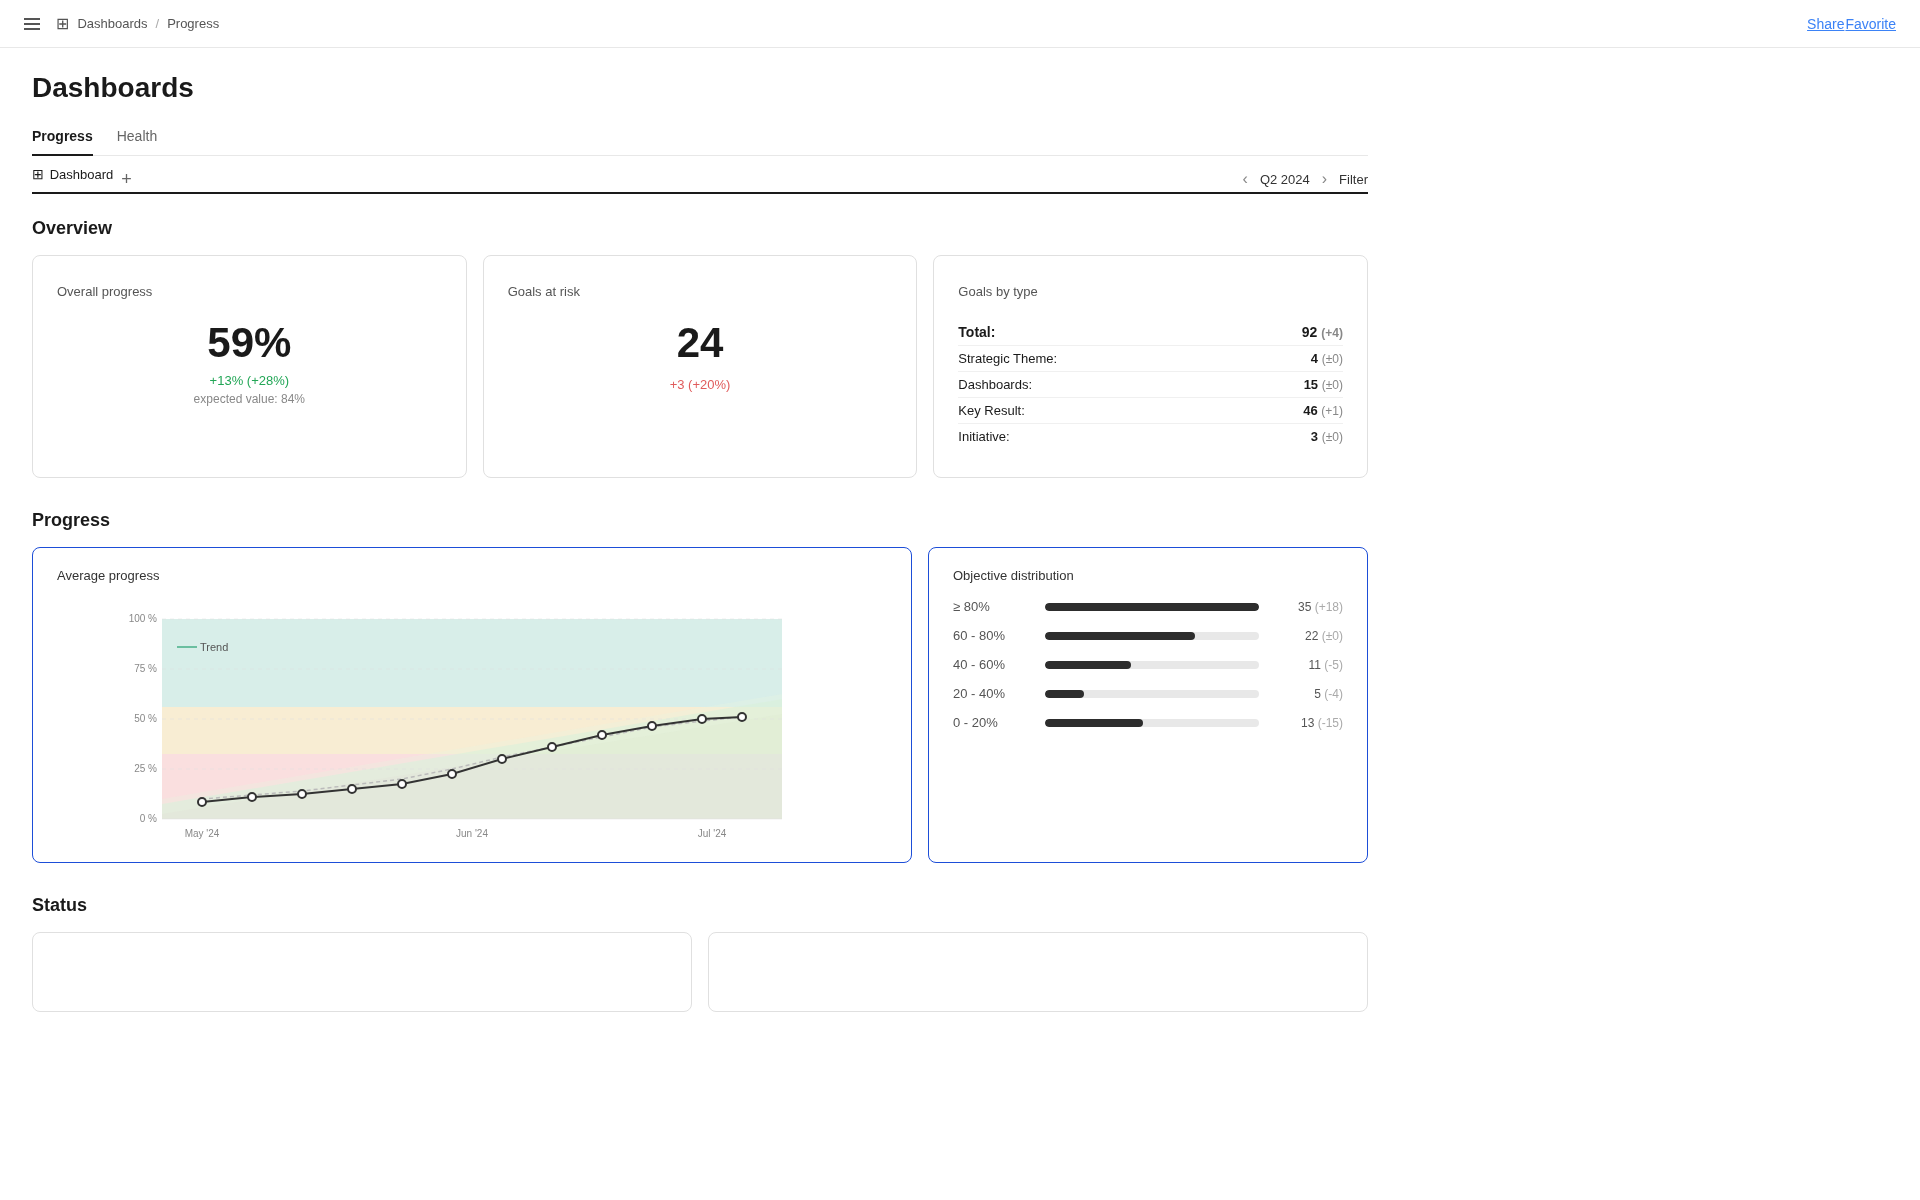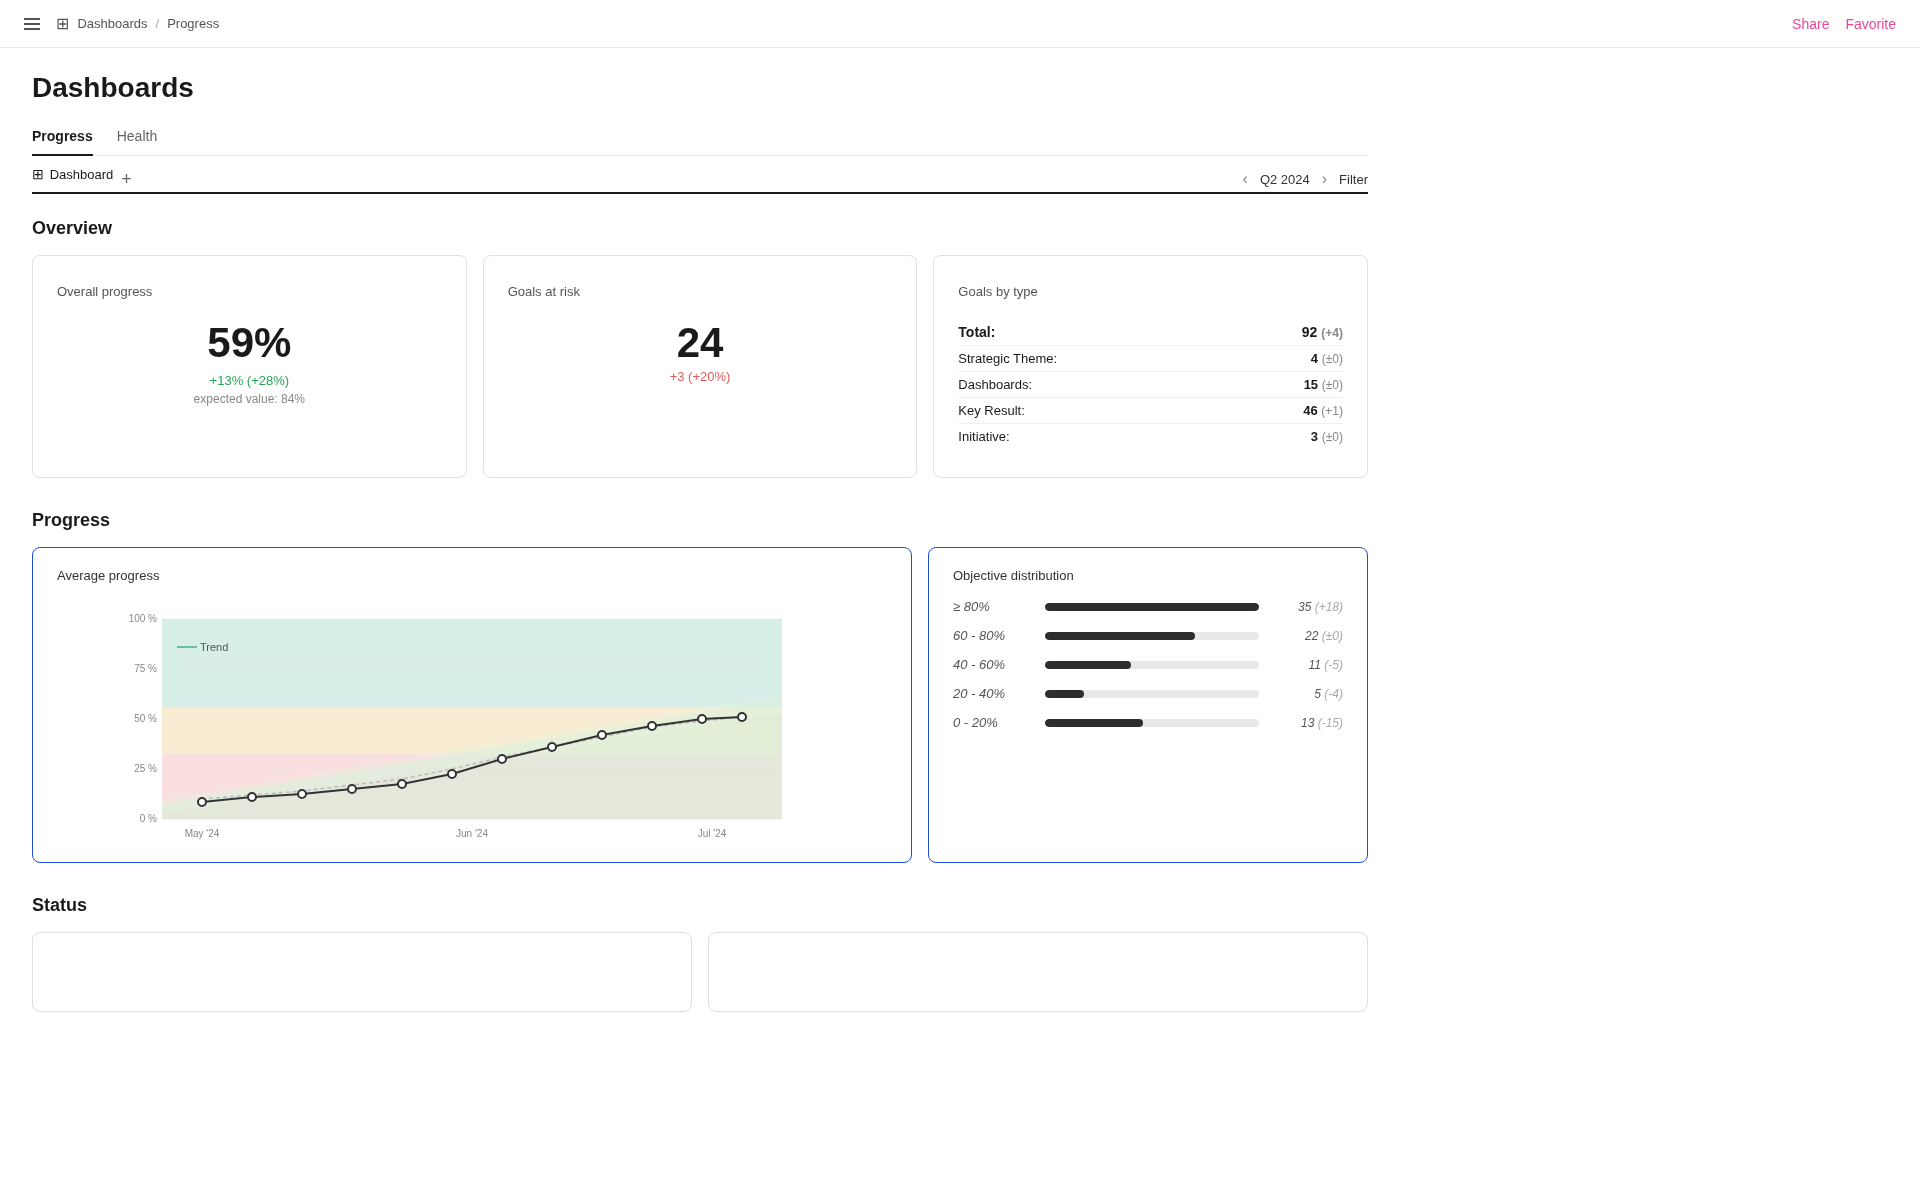--- a/index.html
+++ b/index.html
@@ -5,21 +5,21 @@
     * { box-sizing: border-box; margin: 0; padding: 0; }
     body { font-family: -apple-system, BlinkMacSystemFont, 'Segoe UI', sans-serif; background: #fff; color: #1a1a1a; font-size: 14px; }
 
     
     .topnav {
       display: flex; align-items: center; justify-content: space-between;
       padding: 0 24px; height: 48px; border-bottom: 1px solid #e8e8e8;
     }
     .topnav-left { display: flex; align-items: center; gap: 8px; color: #555; font-size: 13px; }
     .topnav-left .breadcrumb-sep { color: #aaa; }
-    .topnav-right { display: flex; gap: 16px; font-size: 14px; color: #ec4899; }
+    .topnav-right { display: flex; gap: 1px; font-size: 14px; color: #3b82f6; text-decoration: underline; }
     .topnav-right span { cursor: pointer; }
     .hamburger { cursor: pointer; display: flex; flex-direction: column; gap: 3px; margin-right: 8px; }
     .hamburger span { display: block; width: 16px; height: 2px; background: #555; }
     .grid-icon { font-size: 16px; color: #555; }
 
     
     .page { padding: 24px 32px; max-width: 1400px; }
     .page-title { font-size: 28px; font-weight: 700; margin-bottom: 16px; }
 
     
@@ -51,42 +51,42 @@
       background: #fff;
     }
     .card-title { font-size: 13px; color: #555; margin-bottom: 20px; font-weight: 400; }
 
     
     .progress-value { font-size: 42px; font-weight: 700; text-align: center; margin-bottom: 6px; }
     .progress-change { font-size: 13px; color: #22a656; text-align: center; font-weight: 500; }
     .progress-expected { font-size: 12px; color: #888; text-align: center; margin-top: 4px; }
 
     
-    .risk-value { font-size: 42px; font-weight: 700; text-align: center; margin-bottom: 2px; }
+    .risk-value { font-size: 42px; font-weight: 700; text-align: center; margin-bottom: 10px; }
     .risk-change { font-size: 13px; color: #e05c5c; text-align: center; font-weight: 500; }
 
     
     .goals-table { width: 100%; }
     .goals-row { display: flex; justify-content: space-between; padding: 5px 0; font-size: 13px; border-bottom: 1px solid #f0f0f0; align-items: flex-end; }
     .goals-row:last-child { border-bottom: none; gap: 10px; }
     .goals-row.total { font-weight: 600; font-size: 14px; }
     .goals-change { color: #888; font-size: 12px; }
     .goals-num { font-weight: 600; }
 
     
     .progress-section { margin-bottom: 32px; }
     .progress-charts { display: grid; grid-template-columns: 2fr 1fr; gap: 16px; }
     .chart-card { border: 1px solid #1d4ed8; border-radius: 8px; padding: 20px 24px; background: #fff; }
     .chart-title { font-size: 13px; font-weight: 500; margin-bottom: 16px; color: #333; }
 
     
     .chart-area { width: 100%; }
 
     
-    .dist-row { display: flex; align-items: center; gap: 24px; margin-bottom: 14px; font-size: 13px; font-style: italic; }
+    .dist-row { display: flex; align-items: center; gap: 24px; margin-bottom: 14px; font-size: 13px; }
     .dist-label { width: 68px; color: #555; flex-shrink: 0; }
     .dist-bar-wrap { flex: 1; height: 8px; background: #e8e8e8; border-radius: 4px; overflow: hidden; }
     .dist-bar { height: 100%; background: #2d2d2d; border-radius: 4px; }
     .dist-count { color: #555; white-space: nowrap; font-size: 12px; min-width: 60px; text-align: right; }
 
     
     .status-section { margin-bottom: 32px; }
     .status-cards { display: grid; grid-template-columns: 1fr 1fr; gap: 16px; }
     .status-placeholder { border: 1px solid #e0e0e0; border-radius: 8px; height: 80px; background: #fff; }
   </style>

